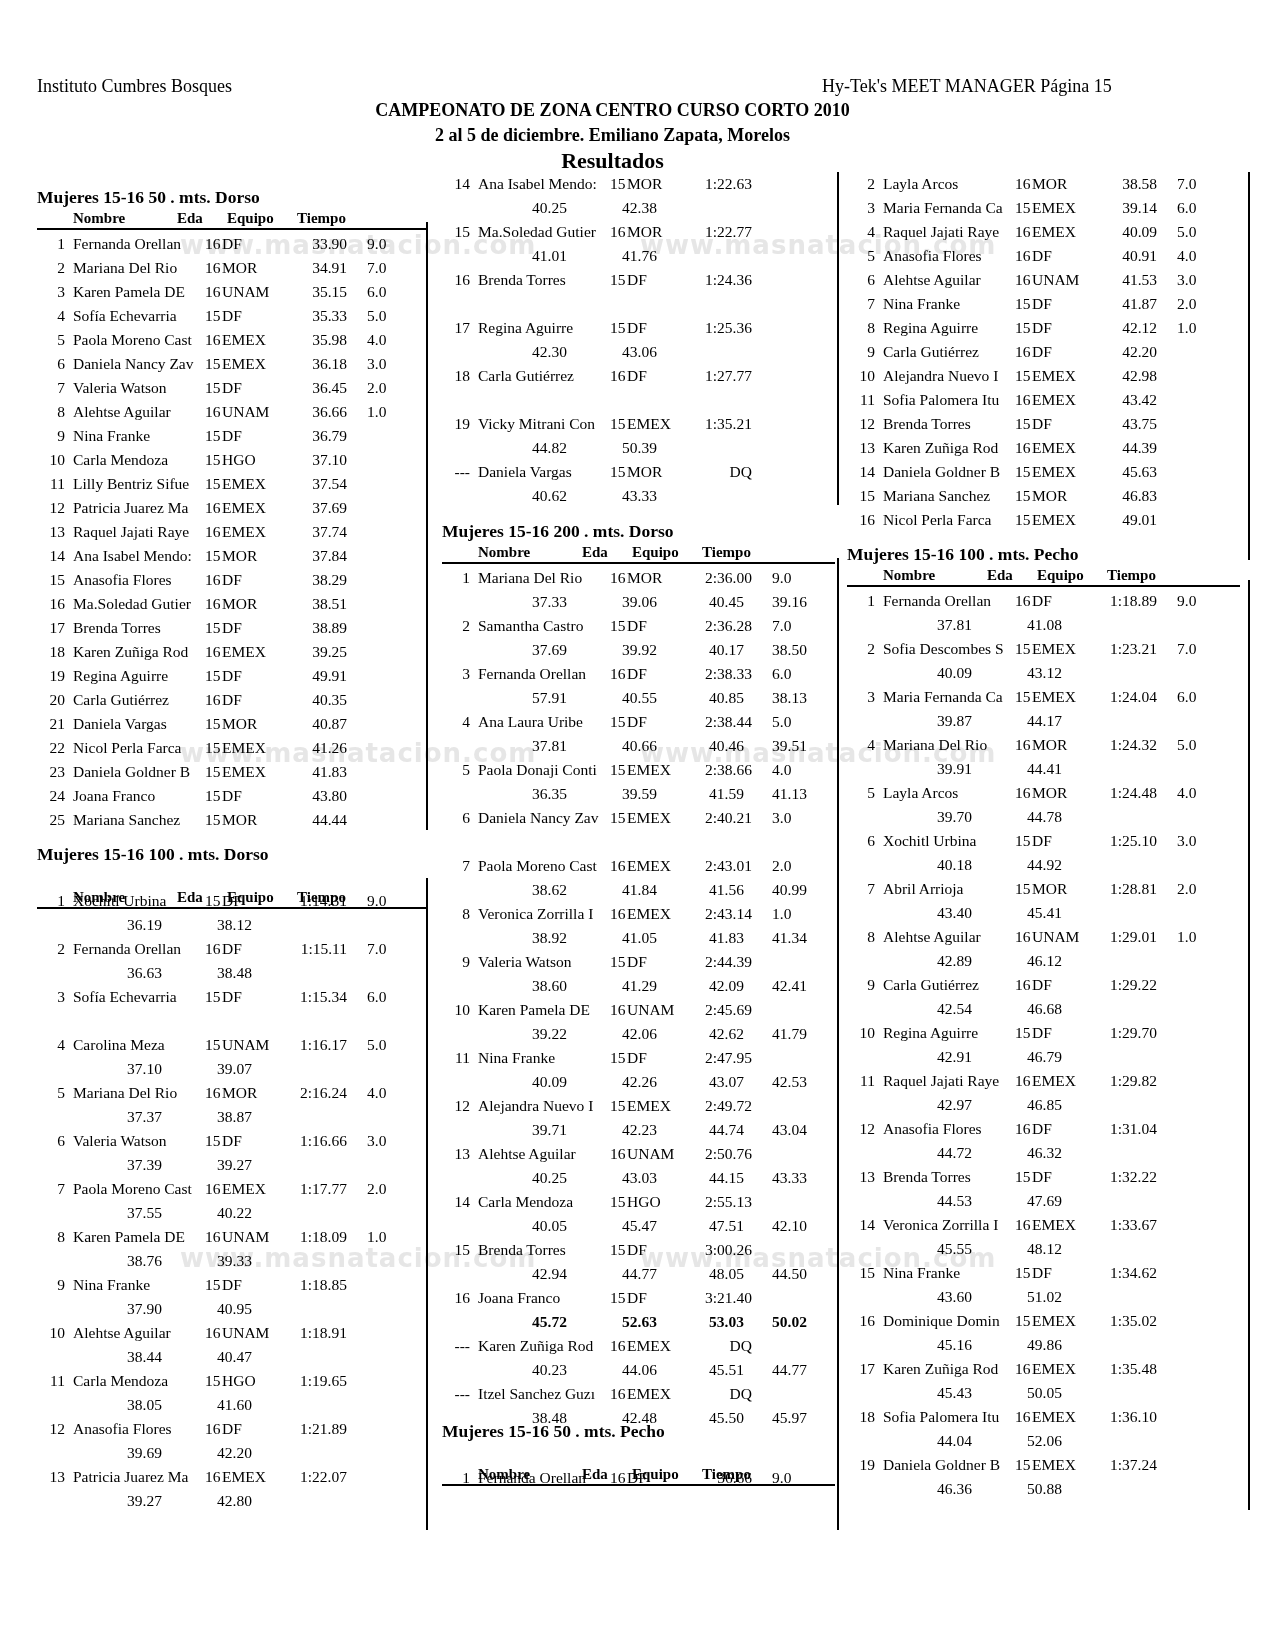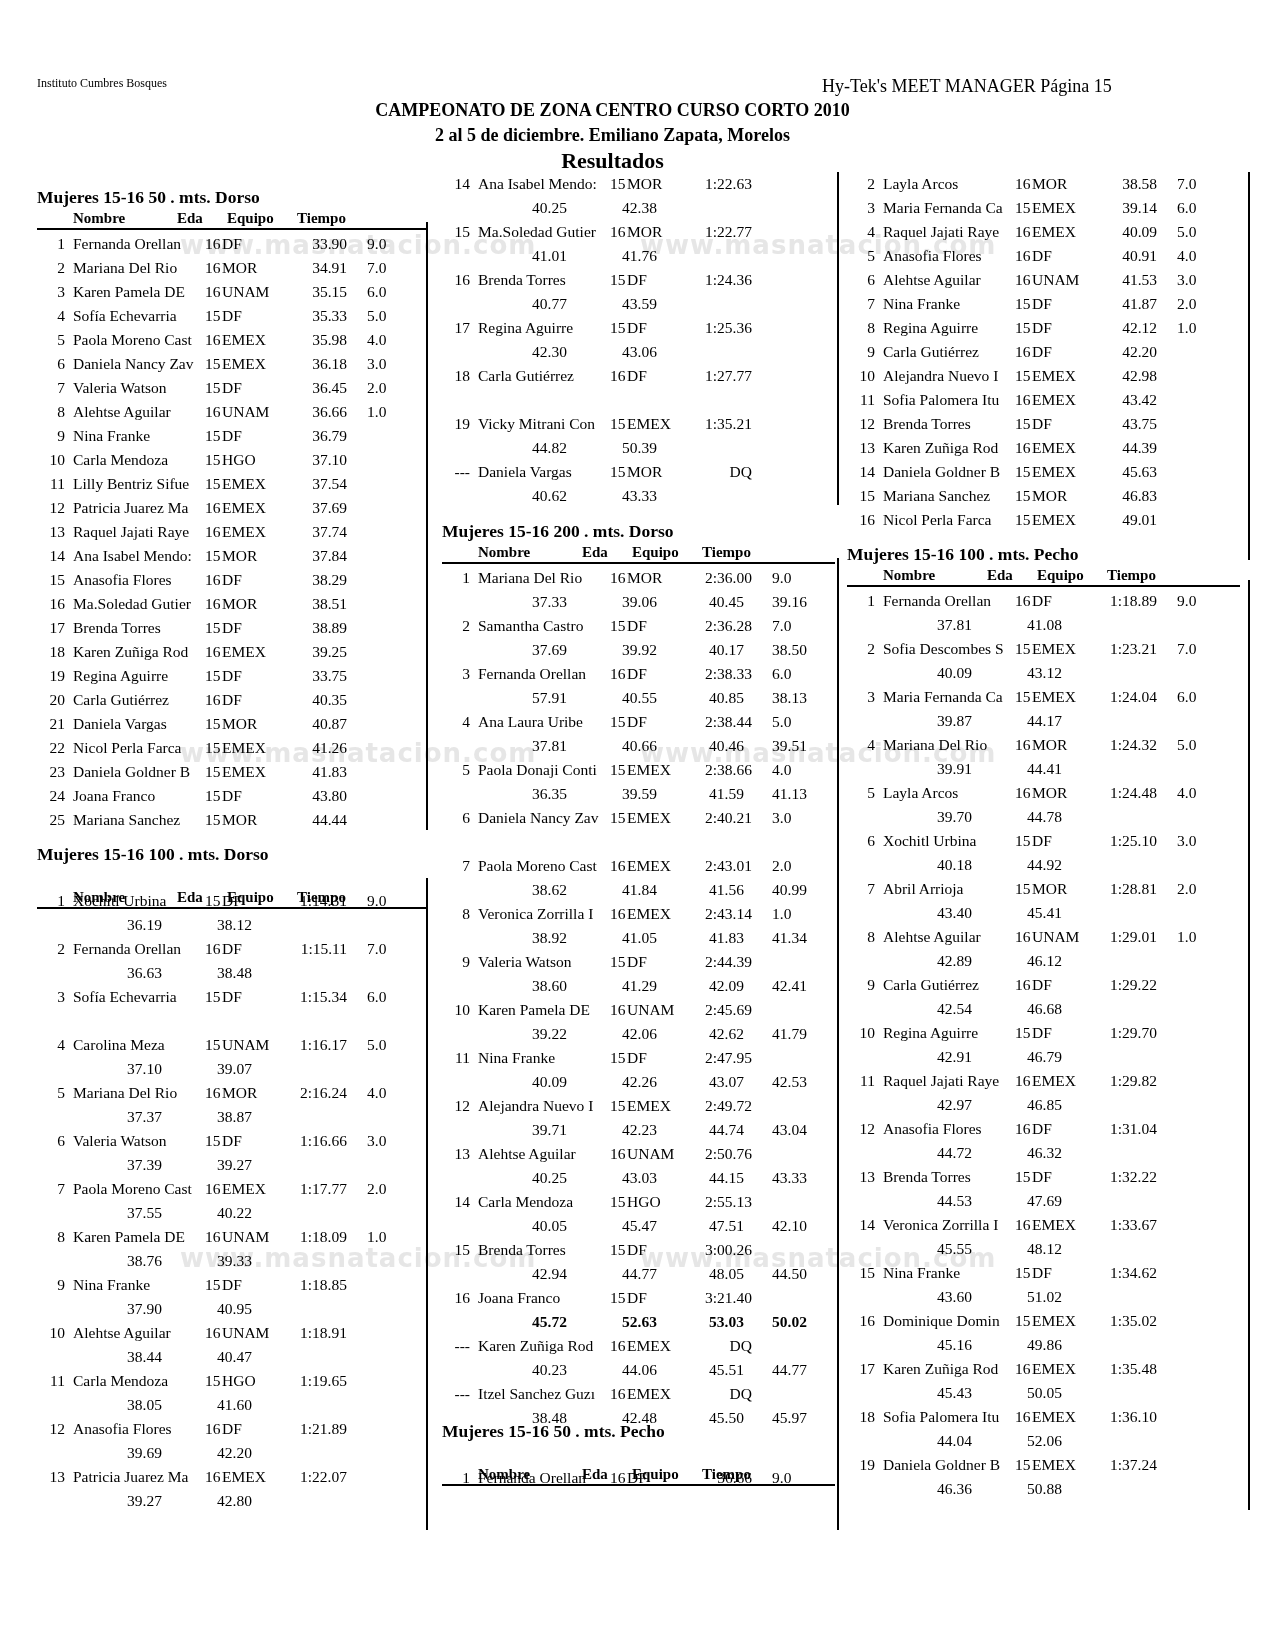--- a/index.html
+++ b/index.html
@@ -1,20 +1,20 @@
 <!DOCTYPE html>
 <html><head>
 <meta charset="utf-8">
 <style>
   html, body { margin: 0; padding: 0; background: #ffffff; }
   body {
     width: 1275px; height: 1650px; position: relative; overflow: hidden;
     font-family: "Liberation Serif", "DejaVu Serif", serif; color: #000;
   }
-  .hdr-left { position: absolute; left: 37px; top: 76px; font-size: 12px; }
+  .hdr-left { position: absolute; left: 37px; top: 76px; font-size: 18px; }
   .hdr-right { position: absolute; left: 822px; top: 76px; font-size: 18px; }
   .title { position: absolute; left: 0; width: 1275px; text-align: center; font-weight: bold; }
   .t1 { top: 100px; font-size: 18px; left: -25px; }
   .t2 { top: 125px; font-size: 18px; left: -25px; }
   .t3 { top: 148px; font-size: 22px; left: -25px; }
 
   .col { position: absolute; top: 0; }
   .col1 { left: 37px; width: 390px; }
   .col2 { left: 442px; width: 393px; }
   .col3 { left: 847px; width: 393px; }
@@ -211,21 +211,21 @@
         <span class="c-age">16</span>
         <span class="c-team">EMEX</span>
         <span class="c-time">39.25</span>
         <span class="c-pts"></span>
       </div>
       <div class="row" style="position: absolute; top: 664px; left: 0px; width: 100%;">
         <span class="c-place">19</span>
         <span class="c-name">Regina Aguirre</span>
         <span class="c-age">15</span>
         <span class="c-team">DF</span>
-        <span class="c-time">33.75</span>
+        <span class="c-time">49.91</span>
         <span class="c-pts"></span>
       </div>
       <div class="row" style="position: absolute; top: 688px; left: 0px; width: 100%;">
         <span class="c-place">20</span>
         <span class="c-name">Carla Gutiérrez</span>
         <span class="c-age">16</span>
         <span class="c-team">DF</span>
         <span class="c-time">40.35</span>
         <span class="c-pts"></span>
       </div>
@@ -454,24 +454,20 @@
         <span class="s1">41.01</span>
         <span class="s2">41.76</span>
       </div>
       <div class="row" style="position: absolute; top: 268px; left: 0px; width: 100%;">
         <span class="c-place">16</span>
         <span class="c-name">Brenda Torres</span>
         <span class="c-age">15</span>
         <span class="c-team">DF</span>
         <span class="c-time">1:24.36</span>
         <span class="c-pts"></span>
-      </div>
-      <div class="srow" style="position: absolute; top: 292px; left: 0px; width: 100%;">
-        <span class="s1">40.77</span>
-        <span class="s2">43.59</span>
       </div>
       <div class="row" style="position: absolute; top: 316px; left: 0px; width: 100%;">
         <span class="c-place">17</span>
         <span class="c-name">Regina Aguirre</span>
         <span class="c-age">15</span>
         <span class="c-team">DF</span>
         <span class="c-time">1:25.36</span>
         <span class="c-pts"></span>
       </div>
       <div class="srow" style="position: absolute; top: 340px; left: 0px; width: 100%;">

